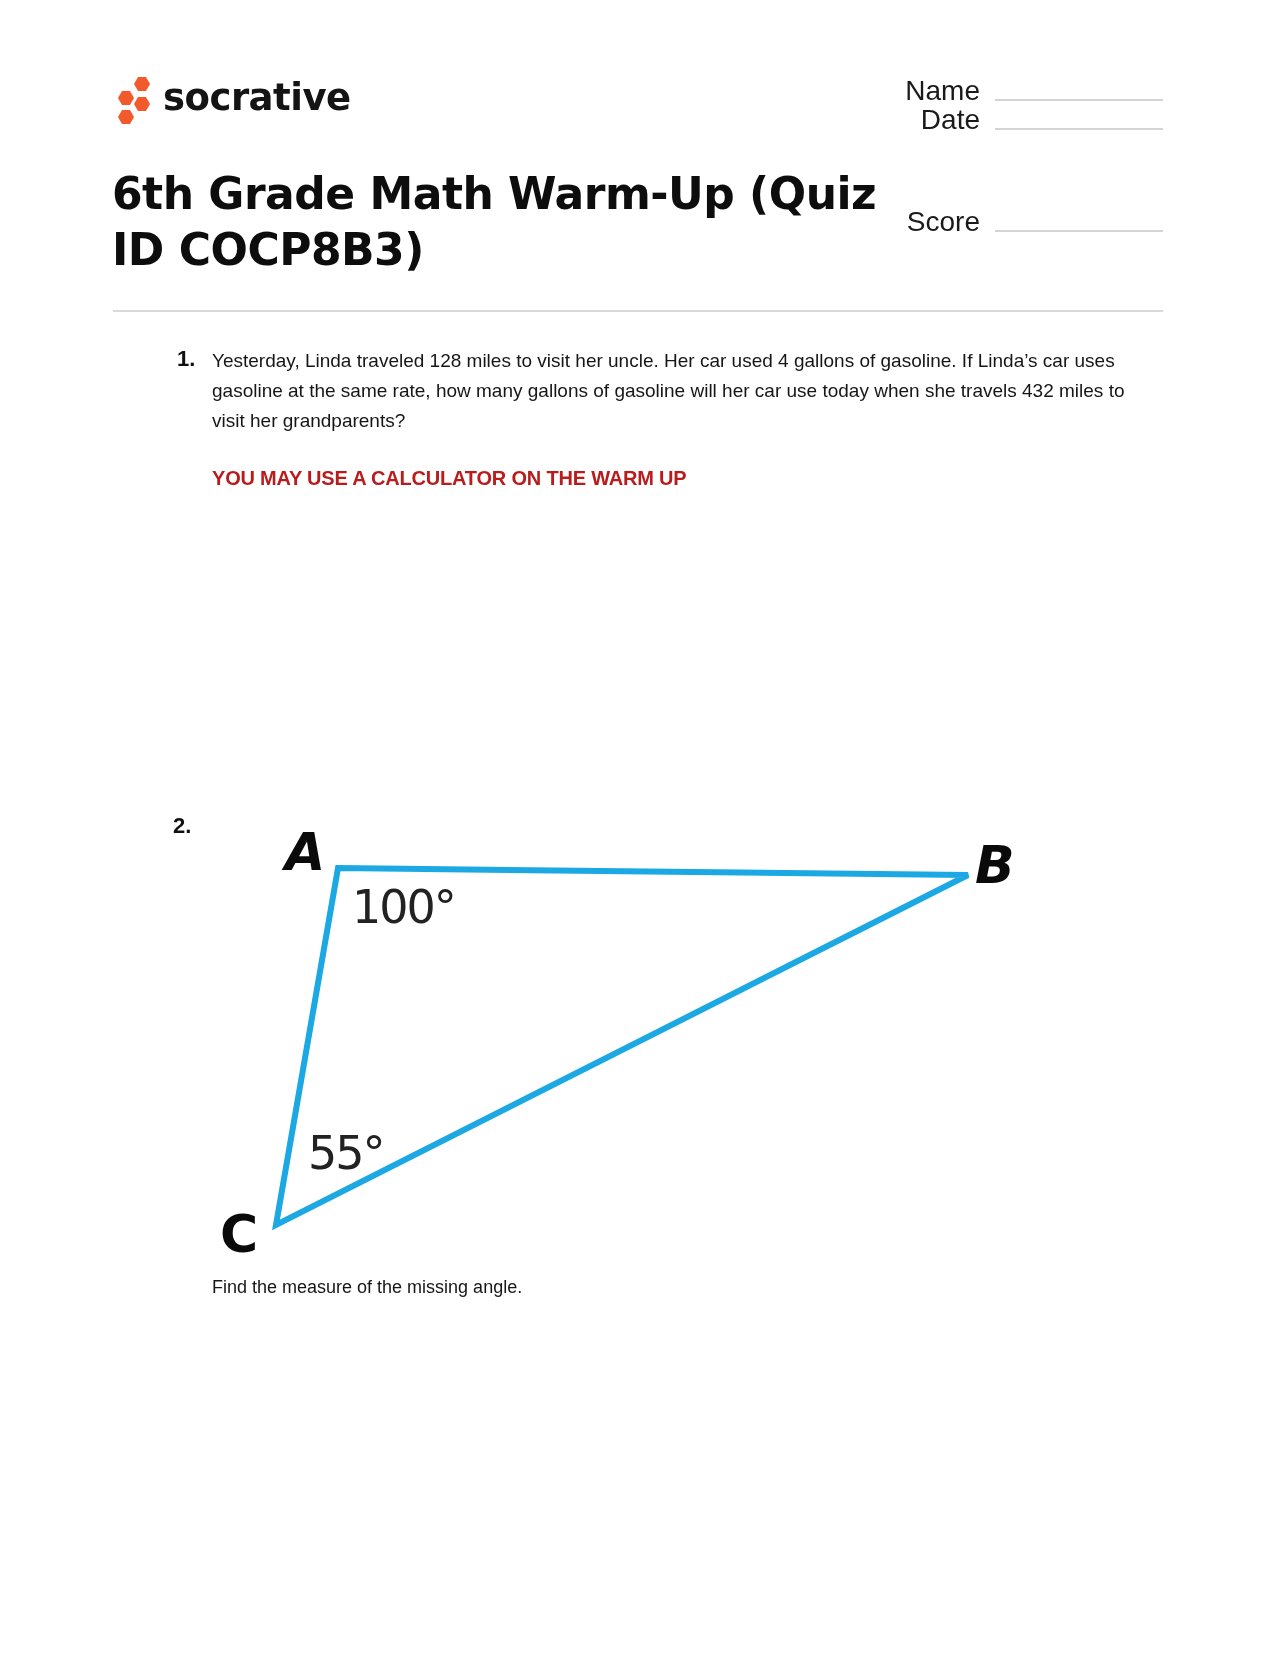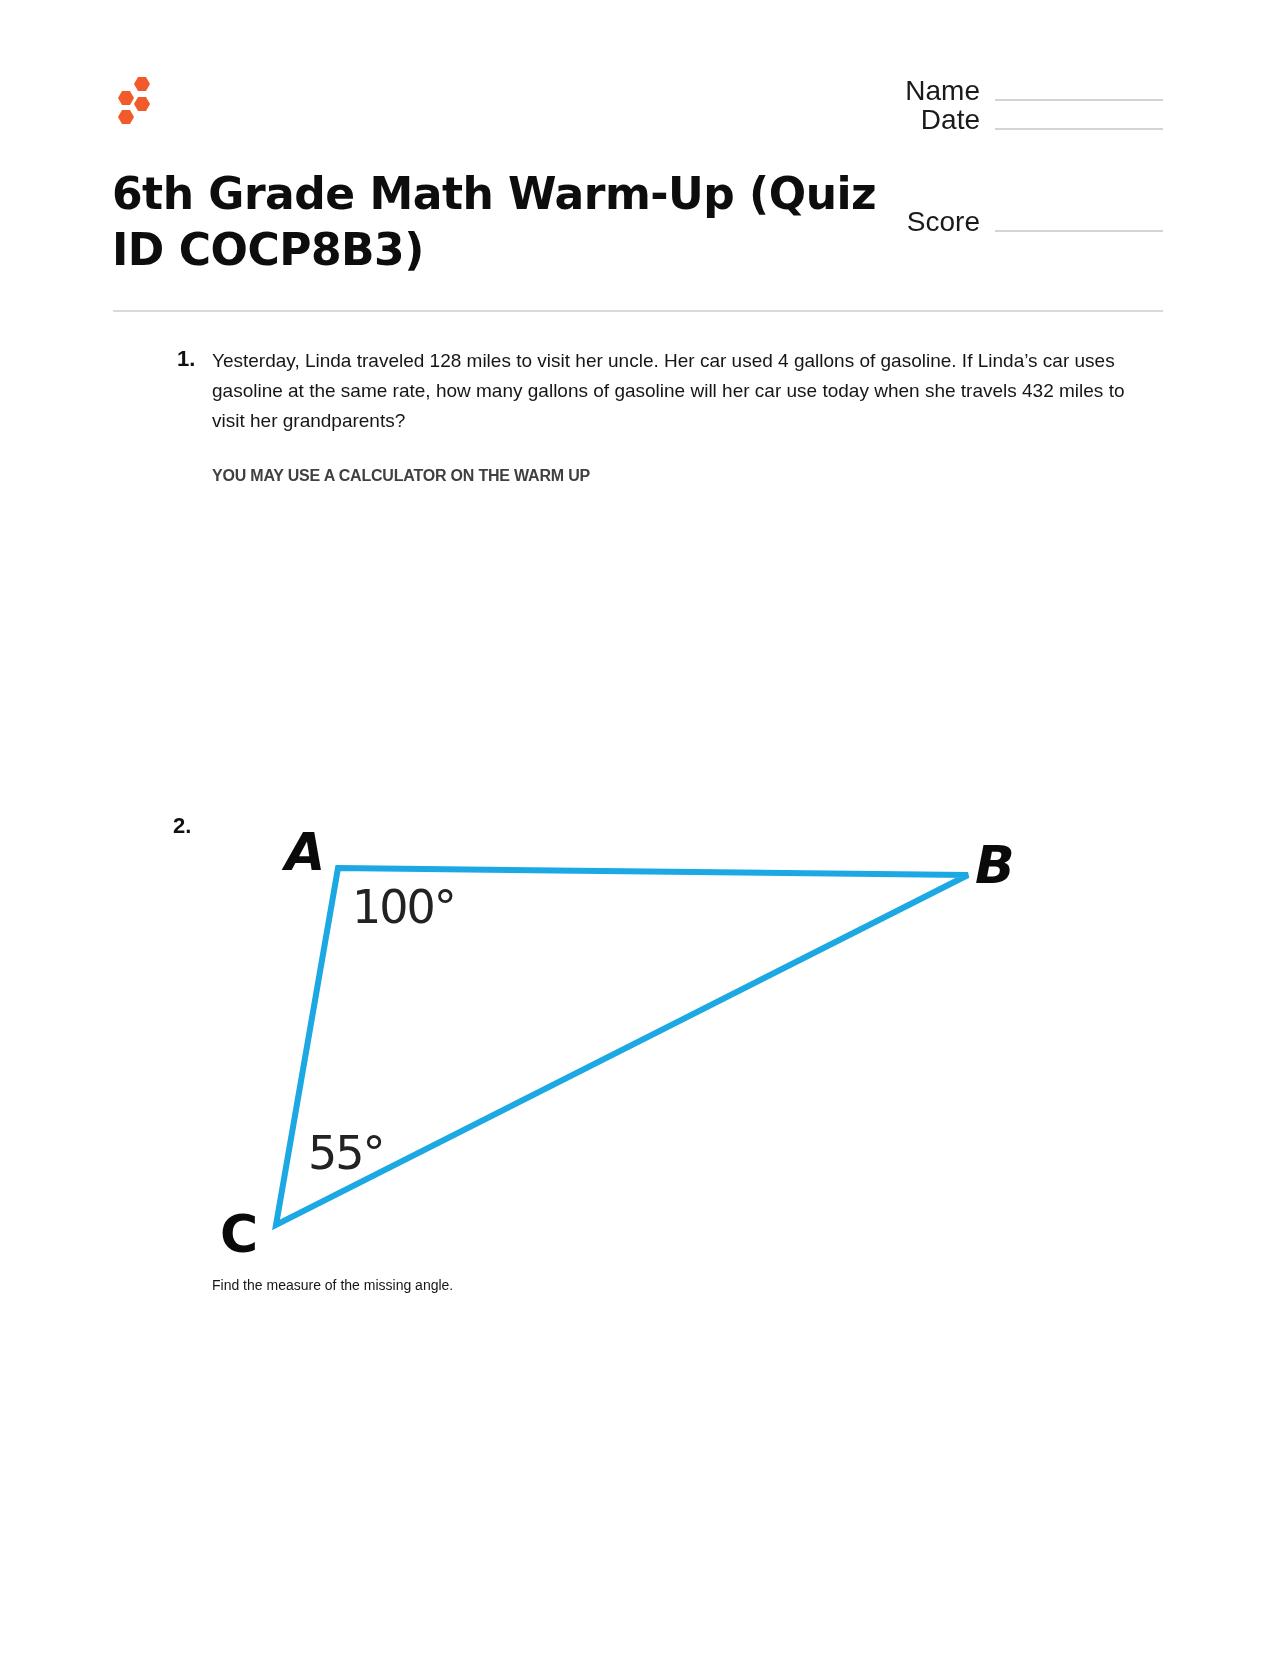--- a/index.html
+++ b/index.html
@@ -38,47 +38,48 @@
   #divider { left: 113px; top: 310px; width: 1050px; height: 0; border-top: 2px solid #d9d9d9; }
 
   .qnum {
     position: absolute; font-weight: bold; font-size: 22px; color: #111;
   }
   #q1-text {
     left: 212px; top: 346px; width: 940px;
     font-size: 19px; line-height: 30px; color: #161616;
   }
   #q1-note {
-    left: 212px; top: 467px; font-weight: bold; font-size: 16px; color: #404040;
+    left: 212px; top: 467px; font-weight: bold; font-size: 20px; color: #b91c1c;
     letter-spacing: -0.2px;
   }
 
   #figure { left: 0; top: 0; width: 1275px; height: 1653px; pointer-events: none; }
   .vlabel {
     position: absolute; font-family: "DejaVu Sans", sans-serif;
     font-weight: bold; font-style: italic; font-size: 52px; color: #0a0a0a; line-height: 1;
   }
   .angle {
     position: absolute; font-family: "DejaVu Sans", sans-serif;
     font-size: 46px; color: #222; line-height: 1; letter-spacing: -2px;
   }
-  #q2-text { left: 212px; top: 1277px; font-size: 14px; color: #161616; }
+  #q2-text { left: 212px; top: 1277px; font-size: 18px; color: #161616; }
 </style>
 </head>
 <body>
 
 <div id="logo" class="abs">
   <svg width="50" height="60" viewBox="0 0 50 60">
     <g fill="#F35A2B">
       <polygon points="22,12 26,5 34,5 38,12 34,19 26,19"></polygon>
       <polygon points="6,26 10,19 18,19 22,26 18,33 10,33"></polygon>
       <polygon points="22,32 26,25 34,25 38,32 34,39 26,39"></polygon>
       <polygon points="6,45 10,38 18,38 22,45 18,52 10,52"></polygon>
     </g>
   </svg>
+  <span id="logo-word">socrative</span>
 </div>
 
 <div class="field-label" style="left:860px; top:79px;">Name</div>
 <div class="field-line" style="top:99px;"></div>
 
 <div class="field-label" style="left:860px; top:108px;">Date</div>
 <div class="field-line" style="top:128px;"></div>
 
 <div class="field-label" style="left:860px; top:210px;">Score</div>
 <div class="field-line" style="top:230px;"></div>

